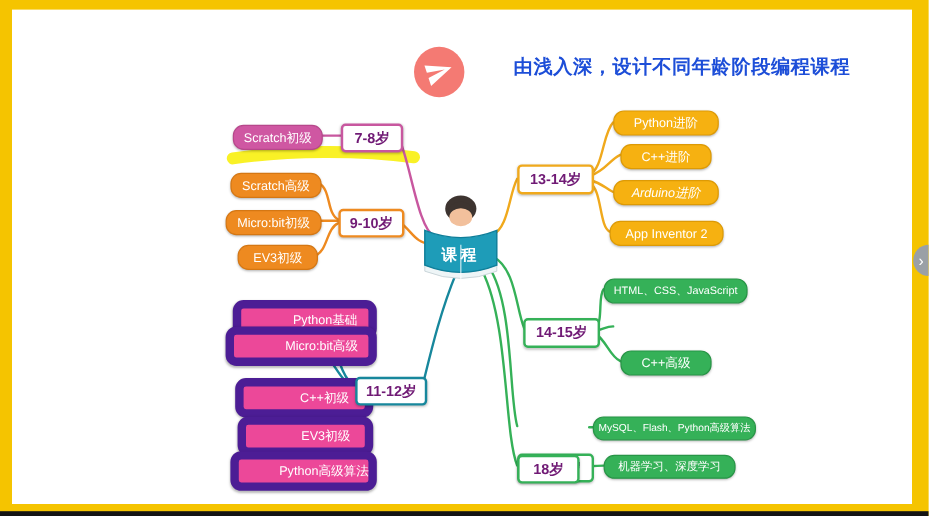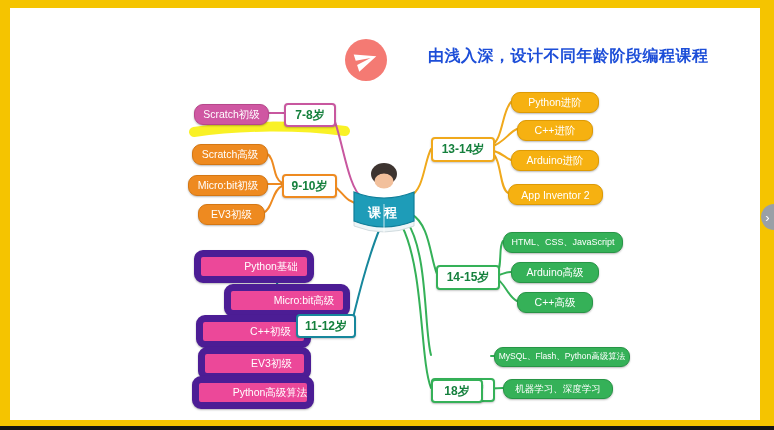--- a/index.html
+++ b/index.html
@@ -10,21 +10,21 @@
   .lines{position:absolute;left:0;top:0;width:774px;height:430px;pointer-events:none;}
   .title{position:absolute;left:428px;top:46px;font-size:16px;font-weight:bold;color:#1d4ed8;letter-spacing:0.5px;white-space:nowrap;}
   .pill{position:absolute;display:flex;align-items:center;justify-content:center;color:#fff;
         font-size:10.5px;border-radius:9px;box-shadow:0 1px 2px rgba(0,0,0,0.28);white-space:nowrap;cursor:pointer;}
   .pill.magenta{background:#cf57a2;border:1px solid #b7478b;}
   .pill.orange{background:#ee8a20;border:1px solid #d57713;}
   .pill.teal{background:#ec4899;border:7px solid #4c1d95;padding-left:34px;}
   .pill.yellow{background:#f6b111;border:1px solid #dd9a05;}
   .pill.green{background:#35b158;border:1px solid #279546;}
   .age{position:absolute;display:flex;align-items:center;justify-content:center;background:#fff;
-       color:#15803d;font-weight:bold;font-size:12px;border-radius:4px;border:2px solid #999;
+       color:#701a75;font-weight:bold;font-size:12px;border-radius:4px;border:2px solid #999;
        box-shadow:0 1px 2px rgba(0,0,0,0.22);white-space:nowrap;cursor:pointer;}
   .side-tab{position:absolute;right:0;top:204px;width:13px;height:26px;background:#9aa0a6;
             border-radius:13px 0 0 13px;display:flex;align-items:center;justify-content:center;
             color:#fff;font-size:13px;cursor:pointer;}
 </style>
 </head>
 <body>
 
 <div class="stage">
   <div class="canvas"></div>
@@ -93,39 +93,38 @@
     </g>
   </svg>
 
   <div class="title">由浅入深，设计不同年龄阶段编程课程</div>
 
   <div class="pill magenta" style="left:194px;top:104px;width:73px;height:19px;">Scratch初级</div>
   <div class="pill orange" style="left:192px;top:144px;width:74px;height:19px;">Scratch高级</div>
   <div class="pill orange" style="left:188px;top:175px;width:78px;height:19px;">Micro:bit初级</div>
   <div class="pill orange" style="left:198px;top:204px;width:65px;height:19px;">EV3初级</div>
   <div class="pill teal" style="left:194px;top:250px;width:72px;height:19px;">Python基础</div>
-  <div class="pill teal" style="left:188px;top:284px;width:78px;height:19px;margin-left:36px;">Micro:bit高级</div>
+  <div class="pill teal" style="left:188px;top:272px;width:78px;height:19px;">Micro:bit高级</div>
   <div class="pill teal" style="left:196px;top:315px;width:67px;height:19px;">C++初级</div>
   <div class="pill teal" style="left:198px;top:347px;width:65px;height:19px;">EV3初级</div>
   <div class="pill teal" style="left:192px;top:376px;width:74px;height:19px;">Python高级算法</div>
 
   <div class="age" style="left:284px;top:103px;width:48px;height:20px;border-color:#c8579f;">7-8岁</div>
   <div class="age" style="left:282px;top:174px;width:51px;height:20px;border-color:#ee8a20;">9-10岁</div>
   <div class="age" style="left:296px;top:314px;width:56px;height:20px;border-color:#17879c;">11-12岁</div>
   <div class="age" style="left:431px;top:137px;width:60px;height:21px;border-color:#f0a91c;">13-14岁</div>
   <div class="age" style="left:436px;top:265px;width:60px;height:21px;border-color:#35b158;">14-15岁</div>
   <div class="age" style="left:431px;top:346px;width:60px;height:20px;border-color:#35b158;margin-top:32px;">16-17岁</div>
   <div class="age" style="left:431px;top:379px;width:48px;height:20px;border-color:#35b158;">18岁</div>
 
   <div class="pill yellow" style="left:511px;top:92px;width:86px;height:19px;">Python进阶</div>
   <div class="pill yellow" style="left:517px;top:120px;width:74px;height:19px;">C++进阶</div>
-  <div class="pill yellow" style="left:511px;top:150px;width:86px;height:19px;">Arduino进阶</div>
+  <div class="pill yellow" style="left:511px;top:150px;width:86px;height:19px;font-style:italic;">Arduino进阶</div>
   <div class="pill yellow" style="left:508px;top:184px;width:93px;height:19px;">App Inventor 2</div>
   <div class="pill green" style="left:503px;top:232px;width:118px;height:19px;font-size:9px;">HTML、CSS、JavaScript</div>
-  <div class="pill green" style="left:511px;top:262px;width:86px;height:19px;">Arduino高级</div>
   <div class="pill green" style="left:517px;top:292px;width:74px;height:19px;">C++高级</div>
   <div class="pill green" style="left:494px;top:347px;width:134px;height:18px;font-size:8.5px;">MySQL、Flash、Python高级算法</div>
   <div class="pill green" style="left:503px;top:379px;width:108px;height:18px;font-size:9.5px;">机器学习、深度学习</div>
 
   <div class="side-tab">
     <span>›</span>
   </div>
 
   <div class="bottom-bar"></div>
 </div>

